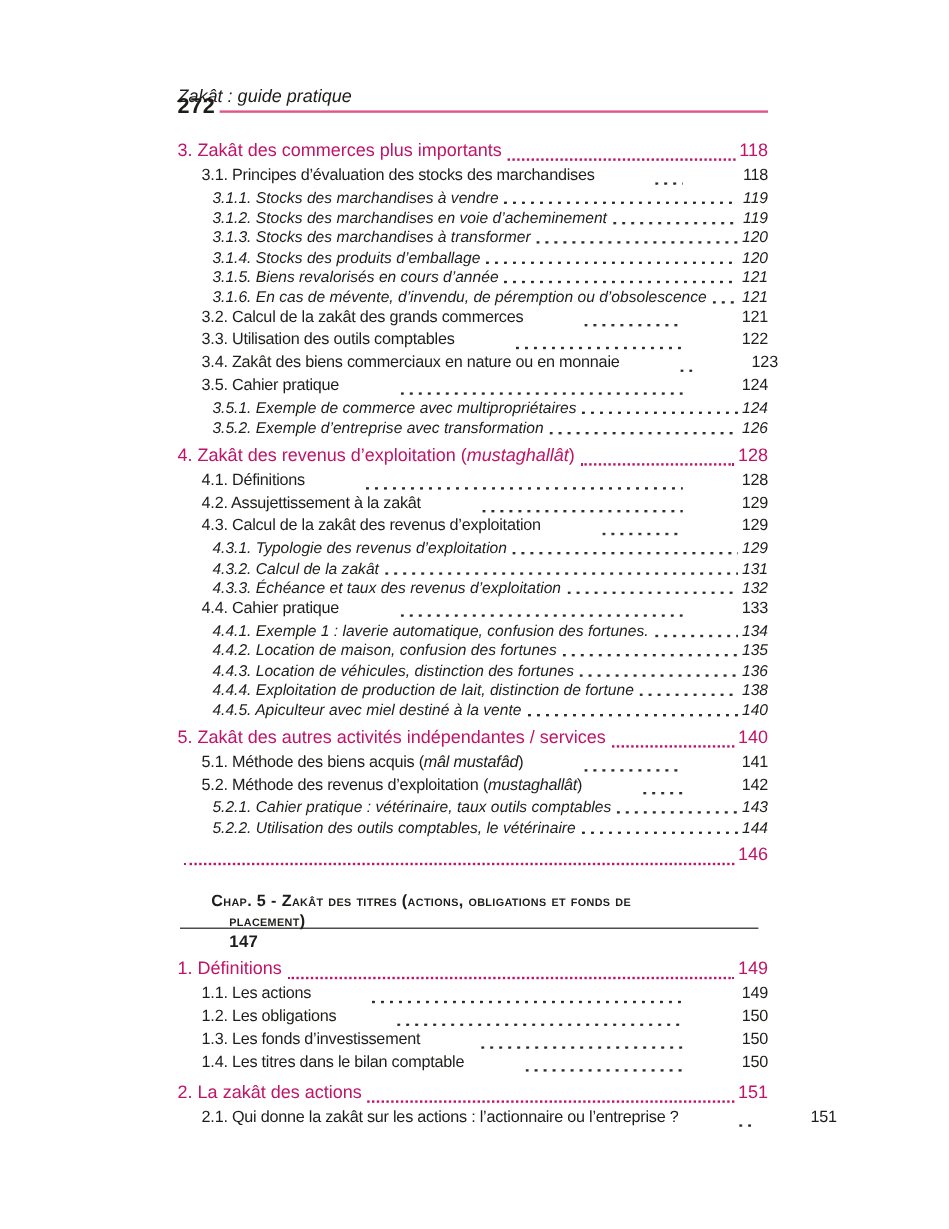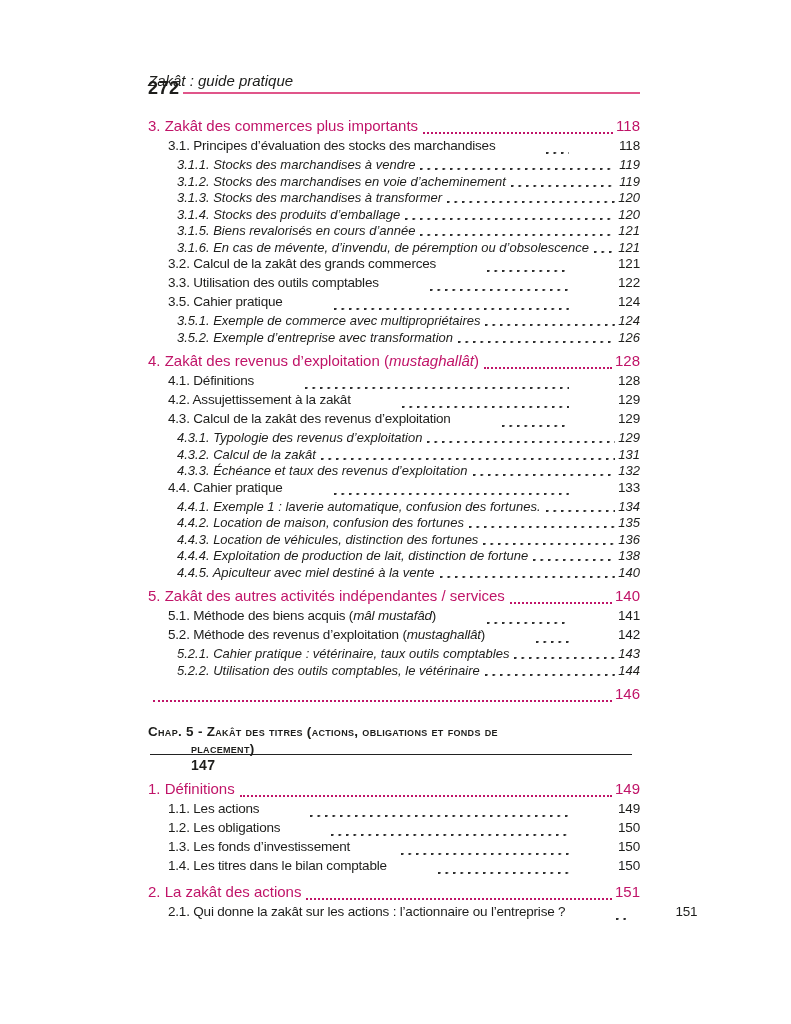--- a/index.html
+++ b/index.html
@@ -60,21 +60,21 @@
   }
   .page { flex:0 0 auto; min-width:22px; text-align:right; }
 
   
   .chapter {
     margin-top:17px; margin-bottom:4px;
     font-weight:bold; font-size:13.5px; letter-spacing:0.3px;
     color:#1d1d1b;
   }
   .chapter .sc { font-variant:small-caps; }
-  .ch-line1 { line-height:17px; white-space:nowrap; }
+  .ch-line1 { line-height:17px; white-space:nowrap;margin-left:28px; }
   .ch-line2 { display:flex; align-items:baseline; line-height:17px;flex-direction:column; }
   .ch-leader { flex:1 1 auto; margin:0 8px 0 2px; align-self:stretch; position:relative; }
   .ch-leader::after {
     content:""; position:absolute; left:0; right:0; bottom:2px;
     border-bottom:1.6px solid #222222;
   }
   .ch-page { flex:0 0 auto; min-width:24px; text-align:right; font-size:14px;margin-left:43px; }
 </style>
 </head>
 <body style="--accent: #c01468; --rule: #e0558a; --text: #1d1d1b;">
@@ -128,20 +128,25 @@
     </div>
     <div class="row lvl2">
       <span class="title">3.2. Calcul de la zakât des grands commerces</span>
       <span class="leader"></span>
       <span class="page">121</span>
     </div>
     <div class="row lvl2">
       <span class="title">3.3. Utilisation des outils comptables</span>
       <span class="leader"></span>
       <span class="page">122</span>
+    </div>
+    <div class="row lvl2">
+      <span class="title">3.4. Zakât des biens commerciaux en nature ou en monnaie</span>
+      <span class="leader"></span>
+      <span class="page">123</span>
     </div>
     <div class="row lvl2">
       <span class="title">3.5. Cahier pratique</span>
       <span class="leader"></span>
       <span class="page">124</span>
     </div>
     <div class="row lvl3">
       <span class="title">3.5.1. Exemple de commerce avec multipropriétaires</span>
       <span class="leader"></span>
       <span class="page">124</span>

